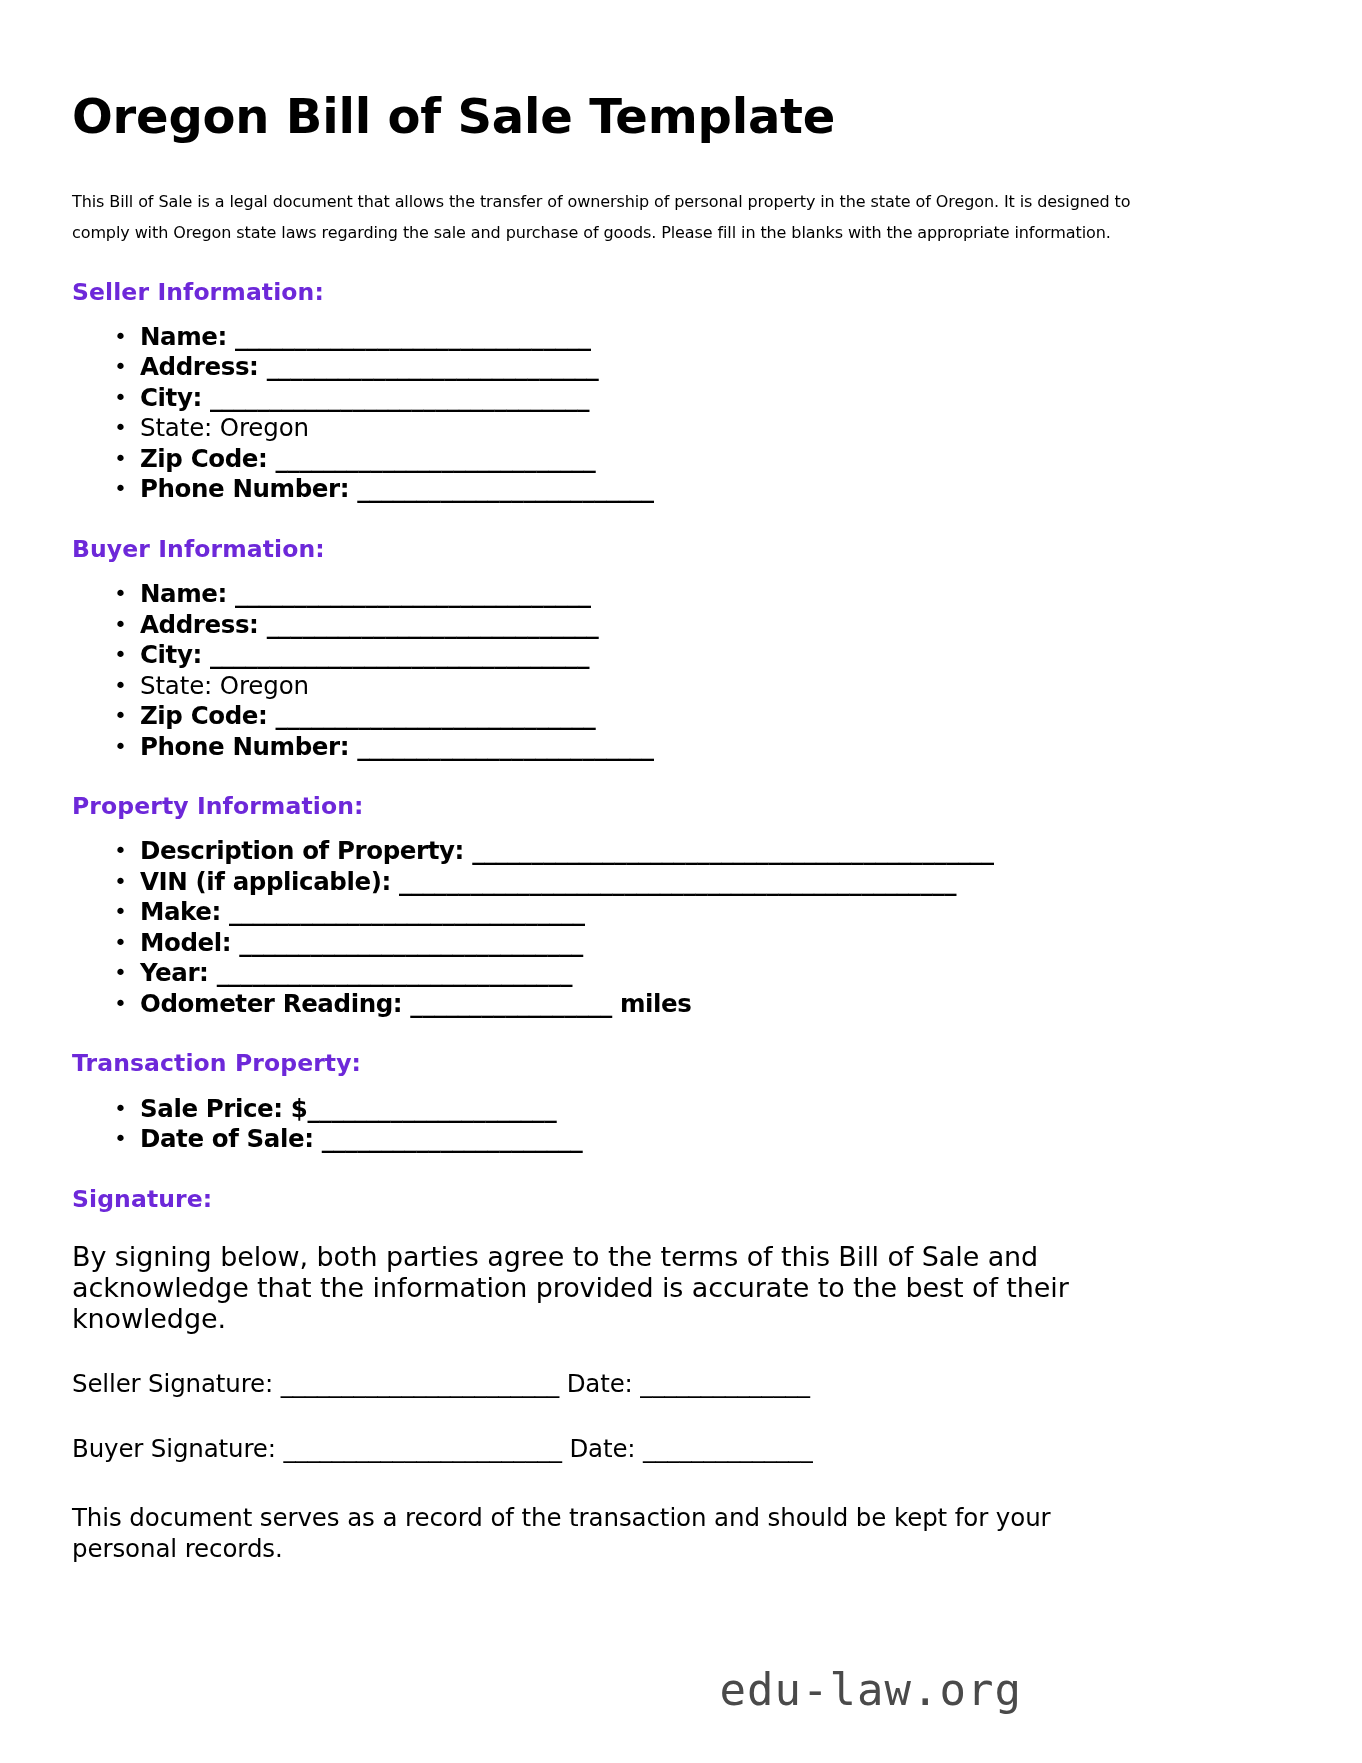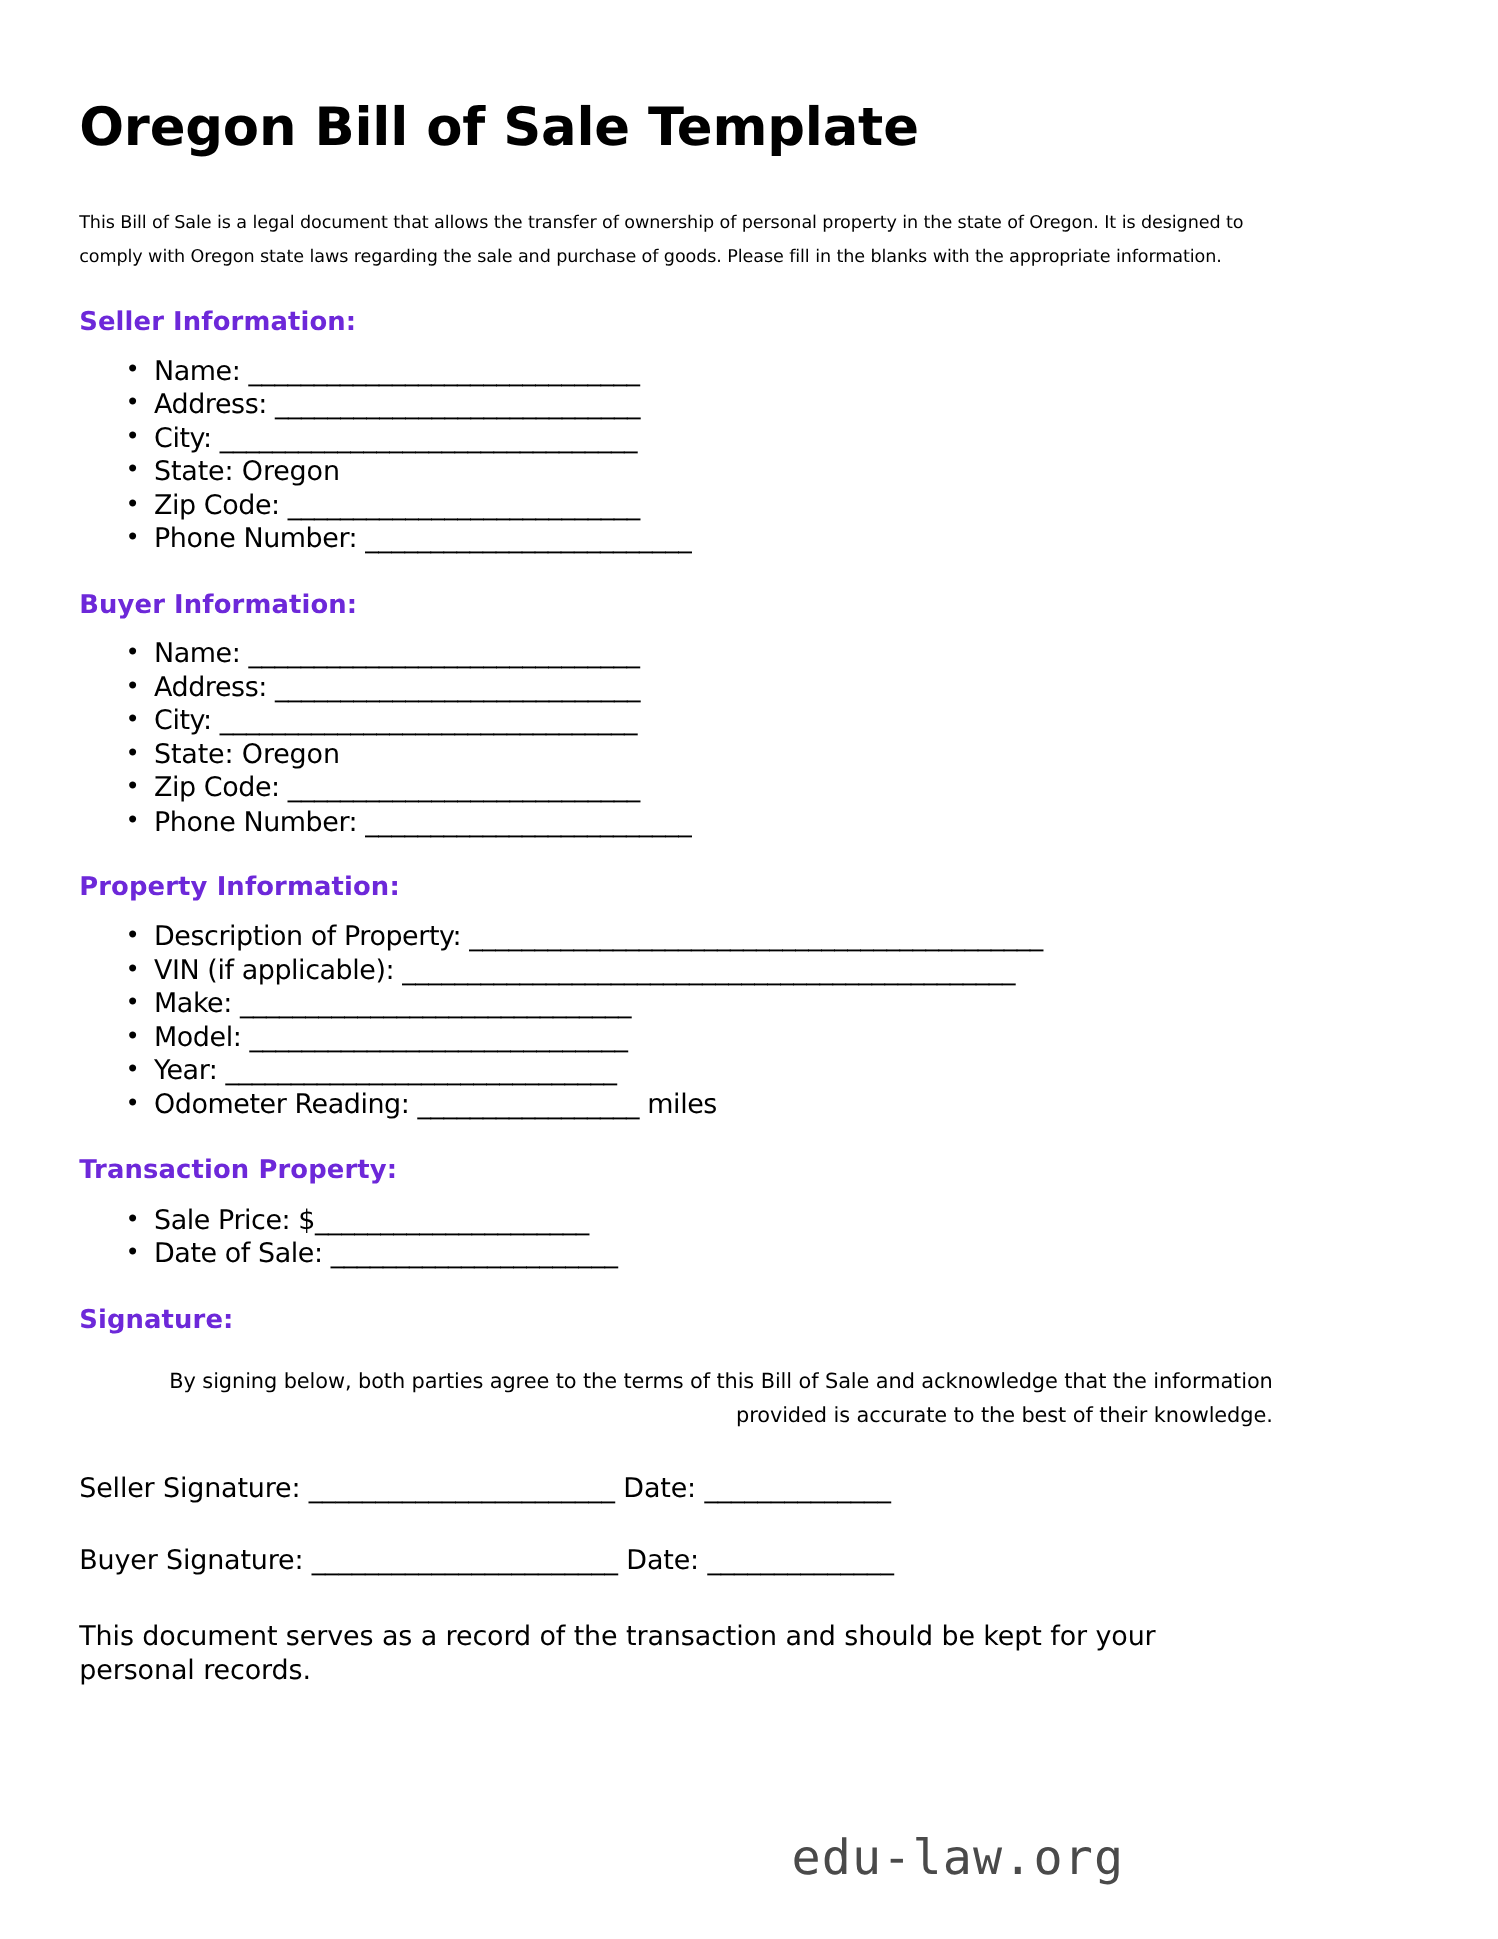--- a/index.html
+++ b/index.html
@@ -81,31 +81,31 @@
     content: "\2022";
     position: absolute;
     left: 0;
     top: 0;
     font-size: 22px;
     line-height: 30.5px;
   }
 
   .blank {
     letter-spacing: -0.4px;
+    font-weight: bold;
   }
 
   p.body-text {
     font-family: "DejaVu Sans", sans-serif;
-    font-size: 19px;
+    font-size: 27px;
     line-height: 31px;
     margin: 28px 0 0 0;
     padding: 0;
     color: #000;
     letter-spacing: -0.1px;
-    text-align: right;
   }
 
   p.sig-line {
     font-family: "DejaVu Sans", sans-serif;
     font-size: 24.5px;
     line-height: 31px;
     margin: 34px 0 0 0;
     padding: 0;
     color: #000;
     white-space: nowrap;

